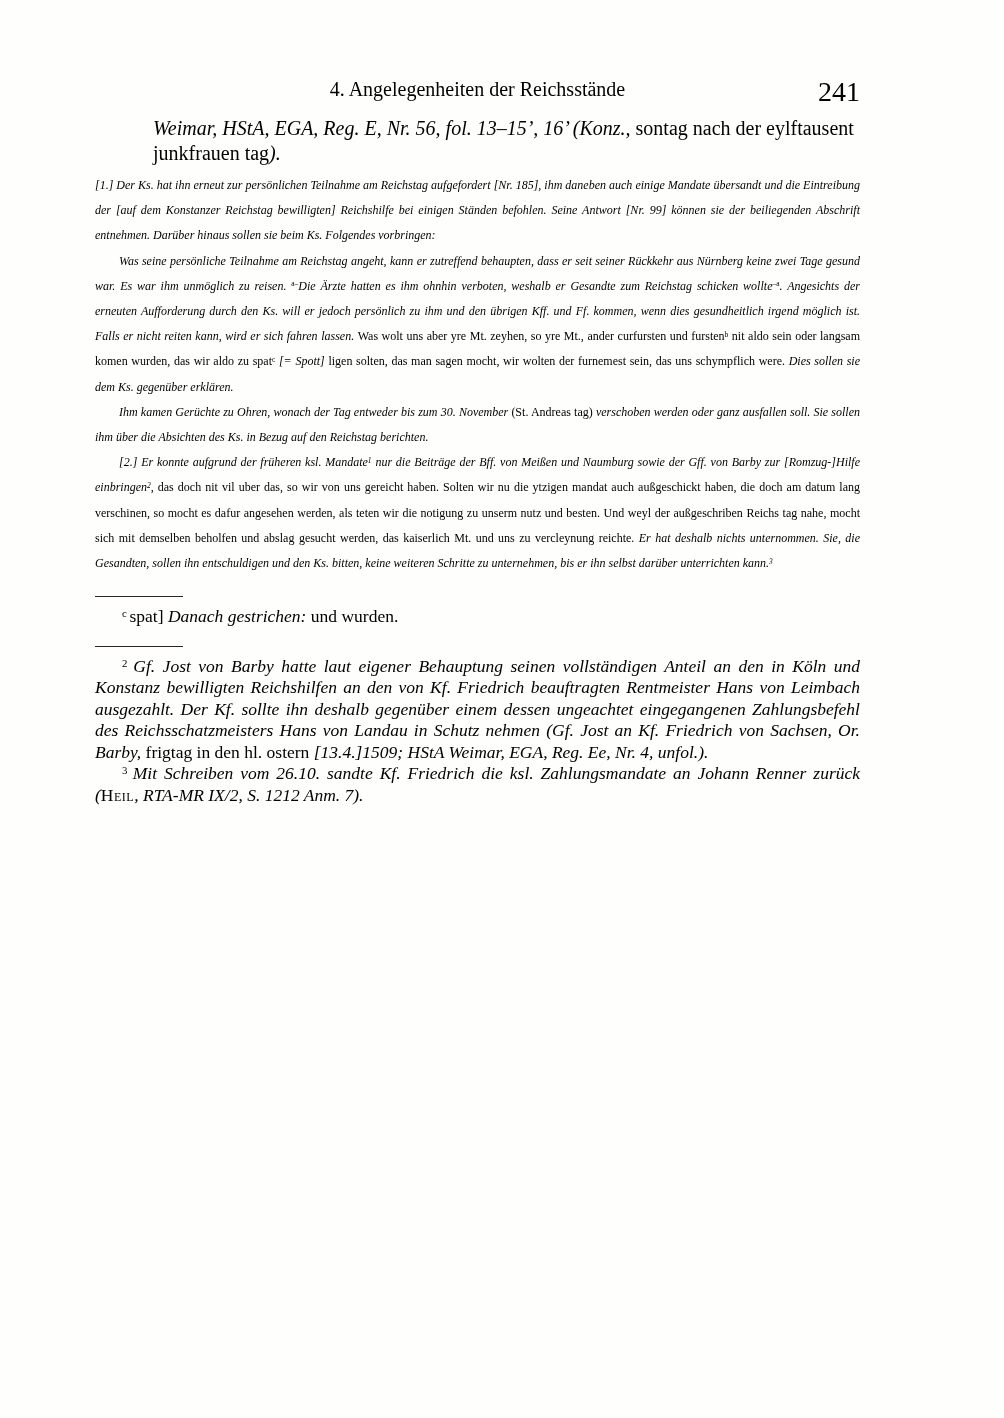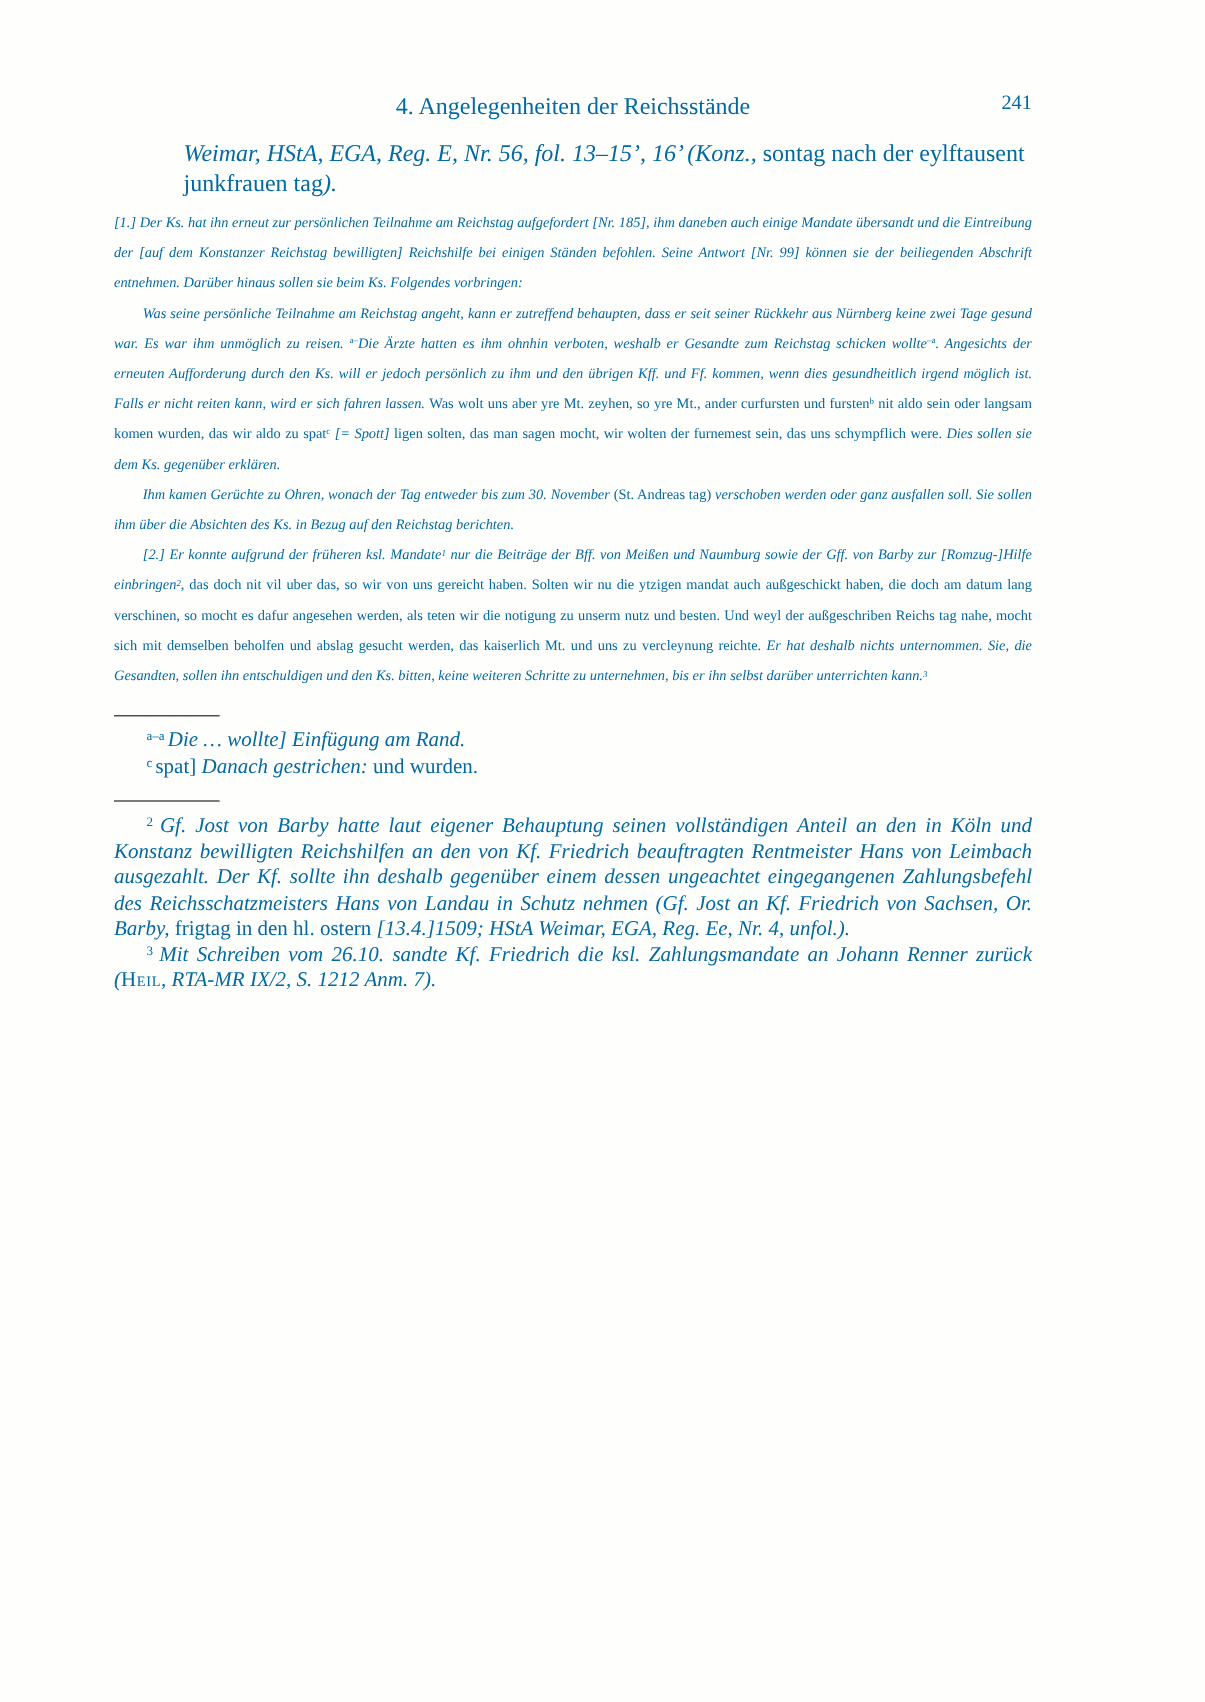--- a/index.html
+++ b/index.html
@@ -1,25 +1,25 @@
 <!DOCTYPE html>
 <html lang="de"><head>
 <meta charset="utf-8">
 <style>
   html, body { margin: 0; padding: 0; background: #ffffff; }
   .page {
     width: 1004px; height: 1418px; box-sizing: border-box;
-    background: #fefefc; color: #0369a1;
+    background: #fefefc; color: #000000;
     font-family: "Liberation Serif", "DejaVu Serif", serif;
     position: relative; overflow: hidden;
     padding: 78px 144px 0 95px;
   }
   .header { position: relative; height: 26px; margin-bottom: 12px; font-size: 20px; }
   .chapter-title { position: absolute; left: 0; right: 0; text-align: center; }
-  .page-number { position: absolute; right: 0; top: -2px; font-size: 17px; }
+  .page-number { position: absolute; right: 0; top: -2px; font-size: 28px; }
   .source { margin-left: 58px; font-size: 20px; line-height: 25px; margin-bottom: 7px; }
   .body-text { font-size: 12px; line-height: 25.2px; }
   .para { text-align: justify; hyphens: auto; }
   .indent { text-indent: 24px; }
   .it { font-style: italic; text-align: center; }
   .rm { font-style: normal; }
   .sup { font-size: 0.62em; position: relative; top: -0.45em; line-height: 0; }
   .sc { font-style: normal; font-variant: small-caps; letter-spacing: 0.03em; }
   .rule { width: 88px; border-top: 1.6px solid #2a261f; height: 0; }
   .apparatus { margin-top: 20px; }
@@ -44,21 +44,20 @@
   <div class="body-text" id="document-body">
       <div class="para"><span class="it">[1.] Der Ks. hat ihn erneut zur persönlichen Teilnahme am Reichstag aufgefordert [Nr. 185], ihm daneben auch einige Mandate übersandt und die Eintreibung der [auf dem Konstanzer Reichstag bewilligten] Reichshilfe bei einigen Ständen befohlen. Seine Antwort [Nr. 99] können sie der beiliegenden Abschrift entnehmen. Darüber hinaus sollen sie beim Ks. Folgendes vorbringen:</span></div>
       <div class="para indent"><span class="it">Was seine persönliche Teilnahme am Reichstag angeht, kann er zutreffend behaupten, dass er seit seiner Rückkehr aus Nürnberg keine zwei Tage gesund war. Es war ihm unmöglich zu reisen. </span><span class="sup rm">a–</span><span class="it">Die Ärzte hatten es ihm ohnhin verboten, weshalb er Gesandte zum Reichstag schicken wollte</span><span class="sup rm">–a</span><span class="it">. Angesichts der erneuten Aufforderung durch den Ks. will er jedoch persönlich zu ihm und den übrigen Kff. und Ff. kommen, wenn dies gesundheitlich irgend möglich ist. Falls er nicht reiten kann, wird er sich fahren lassen. </span><span class="rm">Was wolt uns aber yre Mt. zeyhen, so yre Mt., ander curfursten und fursten</span><span class="sup rm">b</span><span class="rm"> nit aldo sein oder langsam komen wurden, das wir aldo zu spat</span><span class="sup rm">c</span><span class="it"> [= Spott] </span><span class="rm">ligen solten, das man sagen mocht, wir wolten der furnemest sein, das uns schympflich were. </span><span class="it">Dies sollen sie dem Ks. gegenüber erklären.</span></div>
       <div class="para indent"><span class="it">Ihm kamen Gerüchte zu Ohren, wonach der Tag entweder bis zum 30. November </span><span class="rm">(St. Andreas tag) </span><span class="it">verschoben werden oder ganz ausfallen soll. Sie sollen ihm über die Absichten des Ks. in Bezug auf den Reichstag berichten.</span></div>
       <div class="para indent"><span class="it">[2.] Er konnte aufgrund der früheren ksl. Mandate</span><span class="sup it">1</span><span class="it"> nur die Beiträge der Bff. von Meißen und Naumburg sowie der Gff. von Barby zur [Romzug-]Hilfe einbringen</span><span class="sup it">2</span><span class="rm">, das doch nit vil uber das, so wir von uns gereicht haben. Solten wir nu die ytzigen mandat auch außgeschickt haben, die doch am datum lang verschinen, so mocht es dafur angesehen werden, als teten wir die notigung zu unserm nutz und besten. Und weyl der außgeschriben Reichs tag nahe, mocht sich mit demselben beholfen und abslag gesucht werden, das kaiserlich Mt. und uns zu vercleynung reichte. </span><span class="it">Er hat deshalb nichts unternommen. Sie, die Gesandten, sollen ihn entschuldigen und den Ks. bitten, keine weiteren Schritte zu unternehmen, bis er ihn selbst darüber unterrichten kann.</span><span class="sup it">3</span></div>
     </div>
 
   <div class="apparatus">
     <div class="rule"></div>
     <div id="apparatus-notes">
-        <div class="app-note"><span class="sup rm">a–a </span><span class="it">Die … wollte] Einfügung am Rand.</span></div>
         <div class="app-note"><span class="sup rm">c </span><span class="rm">spat] </span><span class="it">Danach gestrichen:</span><span class="rm"> und wurden.</span></div>
       </div>
   </div>
 
   <div class="footnotes">
     <div class="rule"></div>
     <div id="footnote-items">
         <div class="fn-item"><span class="sup rm">2 </span><span class="it">Gf. Jost von Barby hatte laut eigener Behauptung seinen vollständigen Anteil an den in Köln und Konstanz bewilligten Reichshilfen an den von Kf. Friedrich beauftragten Rentmeister Hans von Leimbach ausgezahlt. Der Kf. sollte ihn deshalb gegenüber einem dessen ungeachtet eingegangenen Zahlungsbefehl des Reichsschatzmeisters Hans von Landau in Schutz nehmen (Gf. Jost an Kf. Friedrich von Sachsen, Or. Barby, </span><span class="rm">frigtag in den hl. ostern </span><span class="it">[13.4.]1509; HStA Weimar, EGA, Reg. Ee, Nr. 4, unfol.).</span></div>
         <div class="fn-item"><span class="sup rm">3 </span><span class="it">Mit Schreiben vom 26.10. sandte Kf. Friedrich die ksl. Zahlungsmandate an Johann Renner zurück (</span><span class="sc">Heil</span><span class="it">, RTA-MR IX/2, S. 1212 Anm. 7).</span></div>
       </div>

